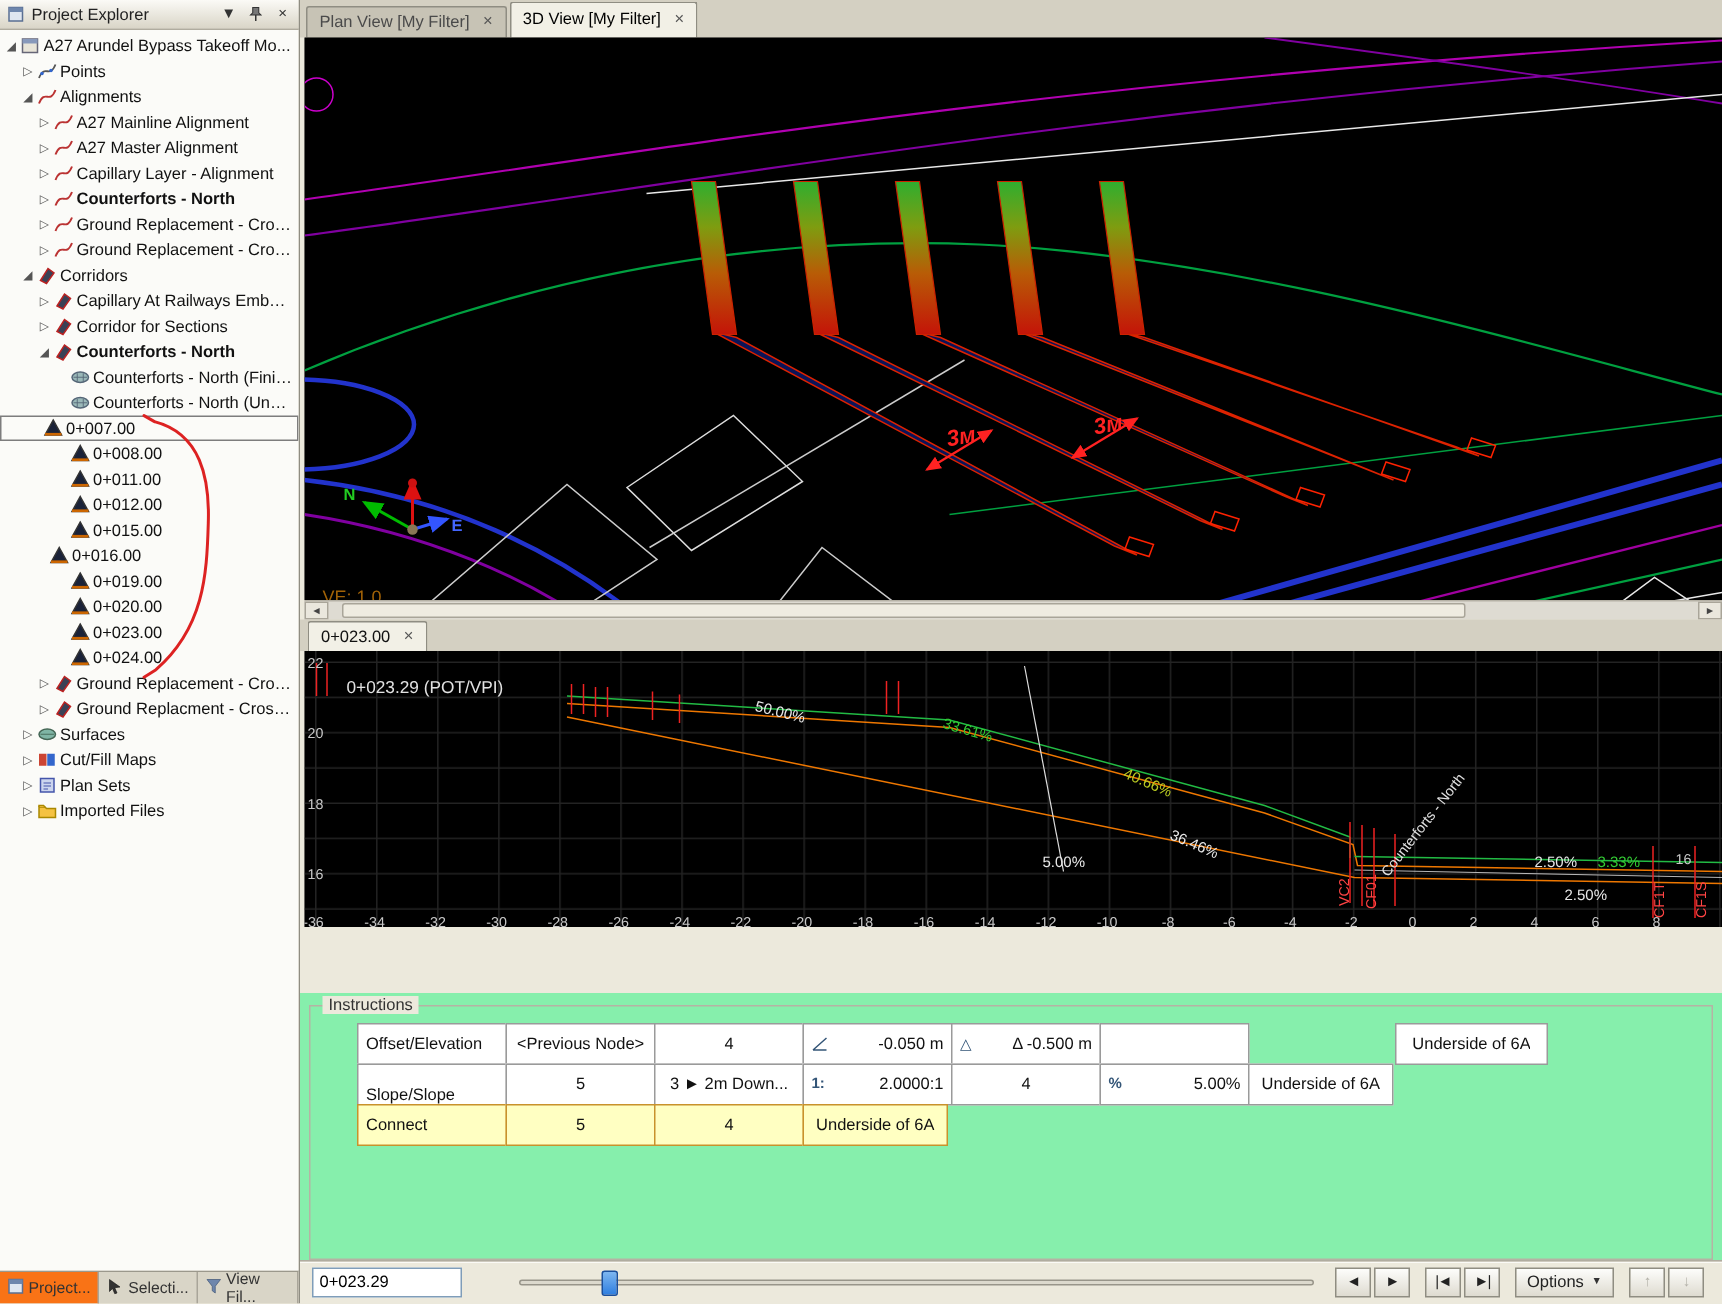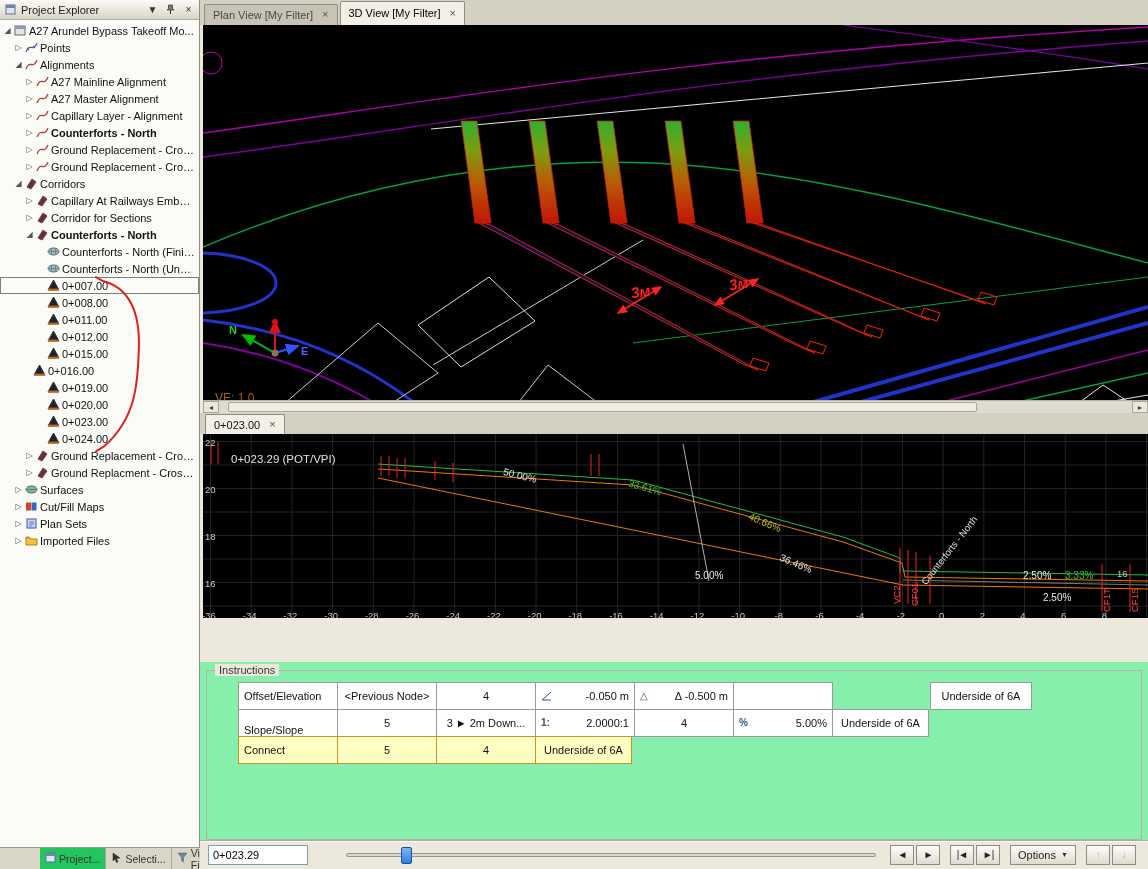--- a/index.html
+++ b/index.html
@@ -18,21 +18,21 @@
   .tree-row { height:17px; display:flex; align-items:center; white-space:nowrap; }
   .tree-row.selected { outline:1px solid #7d7d7d; outline-offset:-1px; }
   .tree-arrow { width:11px; flex:0 0 11px; font-size:8px; color:#555; text-align:center; }
   .tree-icon { width:14px; flex:0 0 14px; display:flex; align-items:center; justify-content:center; margin-right:2px; }
   .tree-label { overflow:hidden; text-overflow:ellipsis; padding-right:3px; }
   .bold { font-weight:700; }
   .tree-annotation { position:absolute; left:0; top:0; width:200px; height:100%; pointer-events:none; z-index:3; }
   .sidebar-tabs { height:22px; display:flex; background:#d9d5c7; border-top:1px solid #9b988c; }
   .sb-tab { display:flex; align-items:center; gap:3px; padding:0 5px; font-size:10.5px; color:#333;
     border-right:1px solid #a9a599; background:#d9d5c7; }
-  .sb-tab.active { background:#22c55e;margin-left:40px; }
+  .sb-tab.active { background:#f97316; }
 
   
   .main { flex:1; display:flex; flex-direction:column; width:948px; }
 
   .viewtabs { height:26px; background:#d4d0c2; display:flex; align-items:flex-end; padding-left:4px; gap:2px; }
   .viewtab { height:21px; display:flex; align-items:center; gap:9px; padding:0 8px; font-size:11px; color:#4a4a4a;
     background:#c7c3b5; border:1px solid #8f8d82; border-bottom:none; border-radius:2px 2px 0 0; }
   .viewtab.active { background:#f2f0e6; color:#000; height:24px; }
   .tab-close { color:#555; font-size:11px; line-height:1; }
 
@@ -254,21 +254,21 @@
         <div class="tree-row" style="padding-left: 35px;">
           <span class="tree-arrow"></span>
           <span class="tree-icon">
             <svg width="13" height="13" viewBox="0 0 13 13">
               <ellipse cx="6.5" cy="6.5" rx="5.5" ry="3.5" fill="#9ab8b8" stroke="#556677"></ellipse>
               <path d="M2,6.5 h9 M4.5,3.8 v5.4 M8.5,3.8 v5.4" stroke="#556677" stroke-width="0.6" fill="none"></path>
             </svg>
           </span>
           <span class="tree-label">Counterforts - North (Under...</span>
         </div>
-        <div class="tree-row selected" style="padding-left: 35px;">
+        <div class="tree-row selected" style="padding-left: 17px;">
           <span class="tree-arrow"></span>
           <span class="tree-icon">
             <svg width="13" height="13" viewBox="0 0 13 13">
               <polygon points="6.5,1 12,11 1,11" fill="#1a2238" stroke="#333"></polygon>
               <rect x="1" y="9.6" width="11" height="1.8" fill="#cc6600"></rect>
             </svg>
           </span>
           <span class="tree-label">0+007.00</span>
         </div>
         <div class="tree-row" style="padding-left: 35px;">

